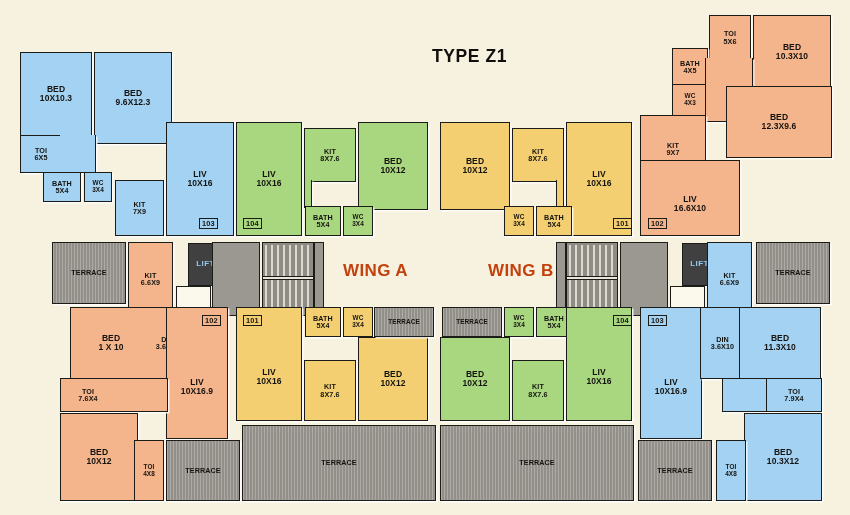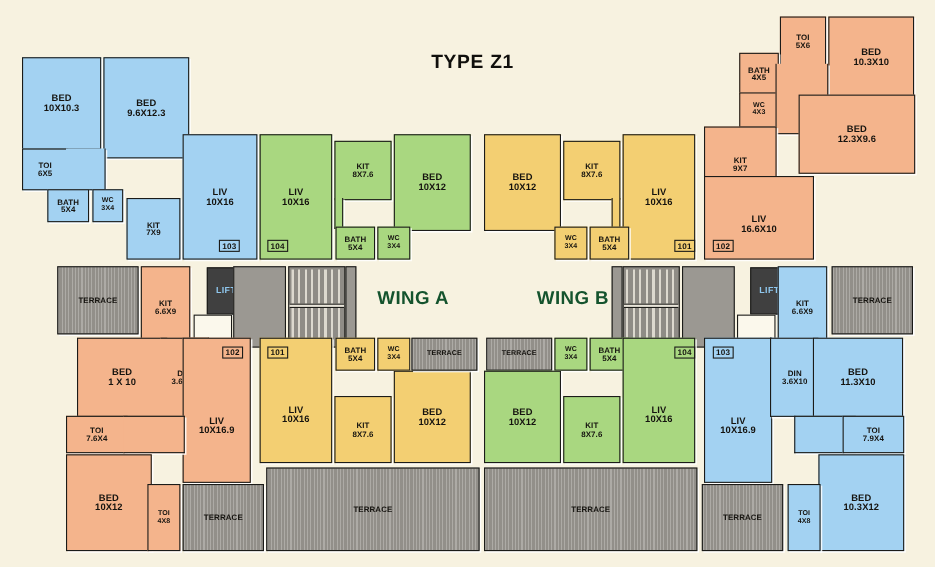--- a/index.html
+++ b/index.html
@@ -86,27 +86,28 @@
     border-bottom: 1px solid #1b1b18;
   }
 
   
   .title {
     position: absolute;
     font-size: 17.5px;
     font-weight: 800;
     letter-spacing: .6px;
     color: #100f0c;
+    margin-left: 40px;
   }
   .wing {
     position: absolute;
     font-size: 17px;
     font-weight: 800;
     letter-spacing: .4px;
-    color: #14532d;
+    color: #c2410c;
   }
   
   .lobby {
     position: absolute;
     background: #fbf8ec;
     border: 1.5px solid #1b1b18;
   }
   .shaft {
     position: absolute;
     background: #9b9892;

